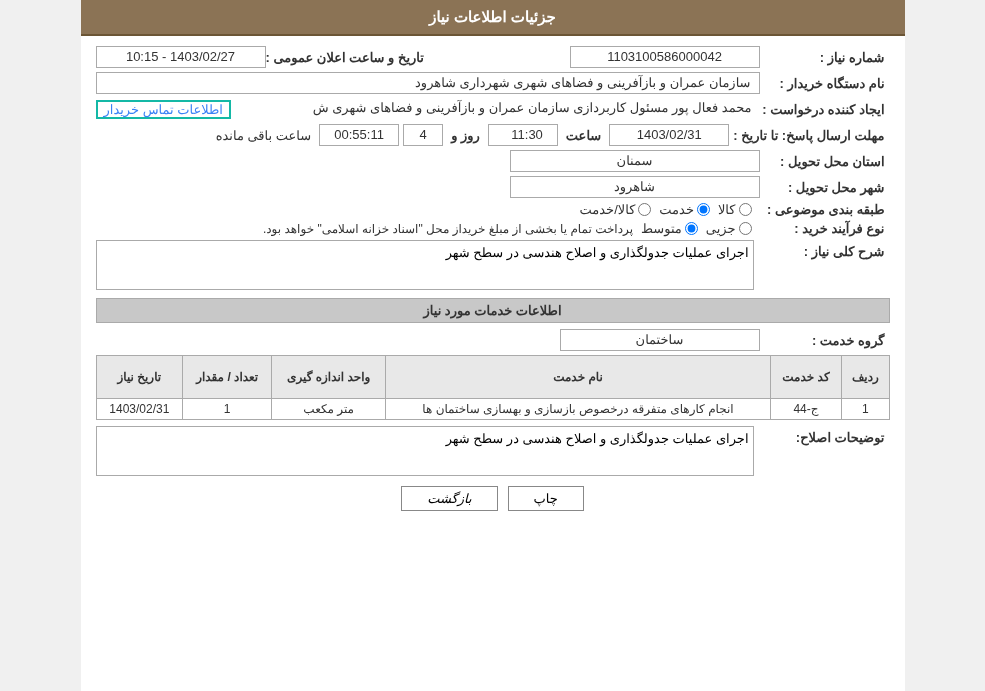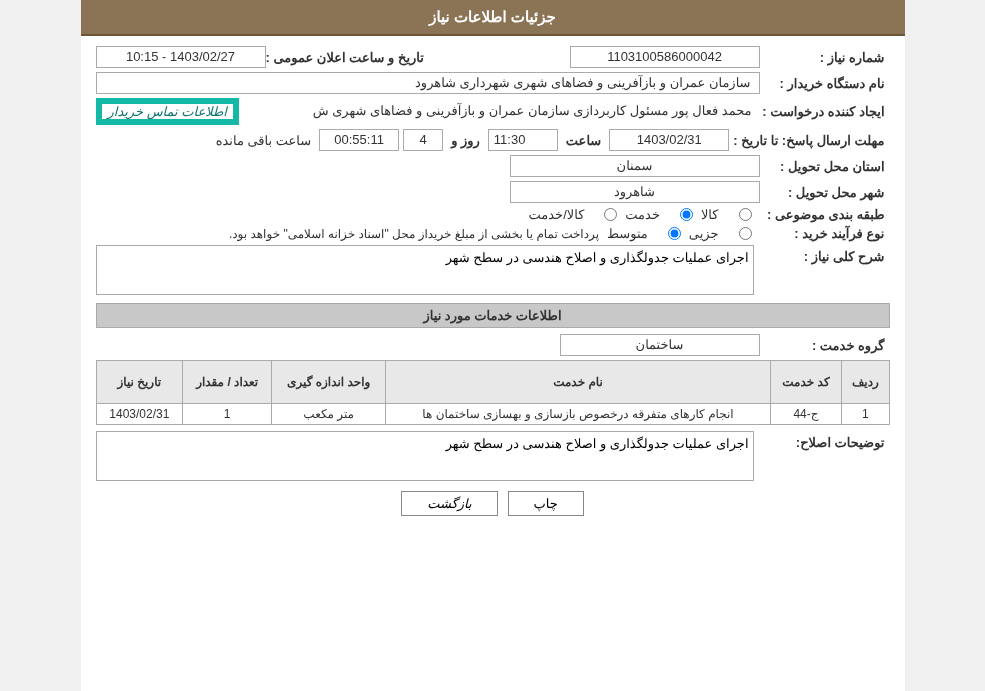--- a/index.html
+++ b/index.html
@@ -81,24 +81,24 @@
       min-width: 120px;
       text-align: center;
     }
     .mohlat-saat-label {
       padding: 0 4px;
       font-weight: bold;
     }
     .mohlat-saat {
       border: 1px solid #aaa;
       background: #fff;
-      padding: 2px 5px;
+      padding: 2px 14px;
       min-height: 22px;
       min-width: 70px;
-      text-align: left;
+      text-align: right;
     }
     .mohlat-roz-label {
       padding: 0 4px;
       font-weight: bold;
     }
     .mohlat-roz {
       border: 1px solid #aaa;
       background: #fff;
       padding: 2px 5px;
       min-height: 22px;
@@ -122,21 +122,21 @@
       gap: 8px;
       direction: rtl;
       margin-bottom: 4px;
     }
     .radio-row .info-label {
       min-width: 130px;
     }
     .radio-option {
       display: flex;
       align-items: center;
-      gap: 20px;
+      gap: 3px;
     }
     .radio-option input[type=radio] {
       margin: 0;
     }
     .farend-row {
       display: flex;
       align-items: center;
       gap: 8px;
       direction: rtl;
       margin-bottom: 4px;
@@ -238,21 +238,21 @@
     </div>
 
     <div class="info-row">
       <span class="info-label">نام دستگاه خریدار :</span>
       <span class="info-value" style="text-align:right; padding-right:8px;">سازمان عمران و بازآفرینی و فضاهای شهری شهرداری شاهرود</span>
     </div>
 
     <div class="info-row">
       <span class="info-label">ایجاد کننده درخواست :</span>
       <span class="info-value no-border" style="text-align:right; padding-right:8px; flex:1;">محمد فعال پور مسئول کاربردازی سازمان عمران و بازآفرینی و فضاهای شهری ش</span>
-      <span style="color:#0f766e; cursor:pointer; padding:0 6px; border:6px solid #14b8a6; background:#fff;font-style:italic;">اطلاعات تماس خریدار</span>
+      <span style="color:#3b82f6; cursor:pointer; padding:0 6px; border:2px solid #14b8a6; background:#fff;">اطلاعات تماس خریدار</span>
     </div>
 
     <div class="mohlat-row">
       <span class="info-label">مهلت ارسال پاسخ: تا تاریخ :</span>
       <span class="mohlat-date">1403/02/31</span>
       <span class="mohlat-saat-label">ساعت</span>
       <span class="mohlat-saat">11:30</span>
       <span class="mohlat-roz-label">روز و</span>
       <span class="mohlat-roz">4</span>
       <span class="mohlat-mande-val">00:55:11</span>

